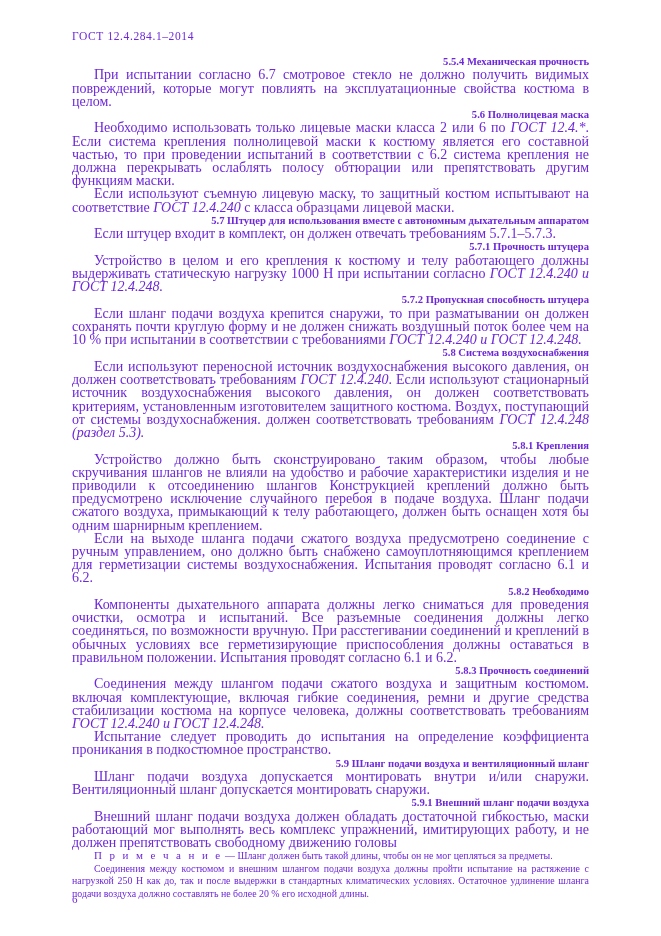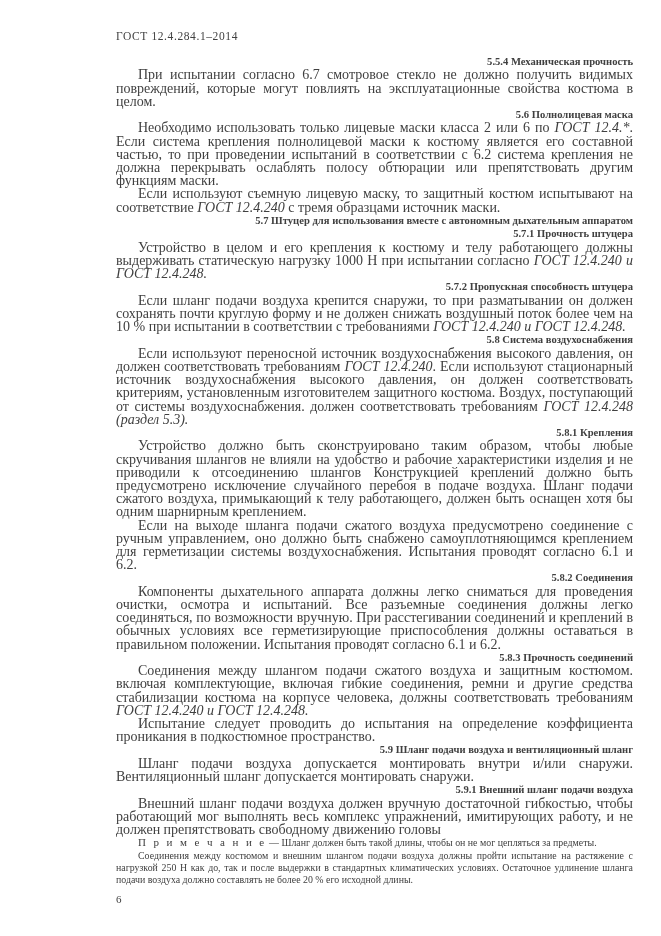--- a/index.html
+++ b/index.html
@@ -6,23 +6,22 @@
     margin: 0;
     padding: 0;
     background: #ffffff;
   }
   .page {
     position: relative;
     width: 606px;
     height: 936px;
     background: #ffffff;
     font-family: "Liberation Serif", serif;
-    color: #404040;
+    color: #6d28d9;
     box-sizing: border-box;
-    margin-left: 44px;
   }
   .header {
     position: absolute;
     top: 30px;
     left: 72px;
     font-family: "Liberation Serif", serif;
     font-size: 11.5px;
     letter-spacing: 0.6px;
     font-weight: normal;
   }
@@ -72,39 +71,40 @@
 
 <div class="page">
 
   <div class="header">ГОСТ 12.4.284.1–2014</div>
 
   <div class="content">
       <h3>5.5.4 Механическая прочность</h3>
       <p>При испытании согласно 6.7 смотровое стекло не должно получить видимых повреждений, которые могут повлиять на эксплуатационные свойства костюма в целом.</p>
       <h3>5.6 Полнолицевая маска</h3>
       <p><span>Необходимо использовать только лицевые маски класса 2 или 6 по </span><span class="italic">ГОСТ 12.4.*</span><span>. Если система крепления полнолицевой маски к костюму является его составной частью, то при проведении испытаний в соответствии с 6.2 система крепления не должна перекрывать ослаблять полосу обтюрации или препятствовать другим функциям маски.</span></p>
-      <p><span>Если используют съемную лицевую маску, то защитный костюм испытывают на соответствие </span><span class="italic">ГОСТ 12.4.240</span><span> с тремя образцами источник маски.</span></p>
+      <p><span>Если используют съемную лицевую маску, то защитный костюм испытывают на соответствие </span><span class="italic">ГОСТ 12.4.240</span><span> с класса образцами лицевой маски.</span></p>
       <h3>5.7 Штуцер для использования вместе с автономным дыхательным аппаратом</h3>
+      <p>Если штуцер входит в комплект, он должен отвечать требованиям 5.7.1–5.7.3.</p>
       <h3>5.7.1 Прочность штуцера</h3>
       <p><span>Устройство в целом и его крепления к костюму и телу работающего должны выдерживать статическую нагрузку 1000 Н при испытании согласно </span><span class="italic">ГОСТ 12.4.240 и ГОСТ  12.4.248.</span></p>
       <h3>5.7.2 Пропускная способность штуцера</h3>
       <p><span>Если шланг подачи воздуха крепится снаружи, то при разматывании он должен сохранять почти круглую форму и не должен снижать воздушный поток более чем на 10 % при испытании в соответствии с требованиями </span><span class="italic">ГОСТ 12.4.240 и ГОСТ 12.4.248.</span></p>
       <h3>5.8 Система воздухоснабжения</h3>
       <p><span>Если используют переносной источник воздухоснабжения высокого давления, он должен соответствовать требованиям </span><span class="italic">ГОСТ 12.4.240</span><span>. Если используют стационарный источник воздухоснабжения высокого давления, он должен соответствовать критериям, установленным изготовителем защитного костюма. Воздух, поступающий от системы воздухоснабжения. должен соответствовать требованиям </span><span class="italic">ГОСТ 12.4.248 (раздел 5.3).</span></p>
       <h3>5.8.1 Крепления</h3>
       <p>Устройство должно быть сконструировано таким образом, чтобы любые скручивания шлангов не влияли на удобство и рабочие характеристики изделия и не приводили к отсоединению шлангов Конструкцией креплений должно быть предусмотрено исключение случайного перебоя в подаче воздуха. Шланг подачи сжатого воздуха, примыкающий к телу работающего, должен быть оснащен хотя бы одним шарнирным креплением.</p>
       <p>Если на выходе шланга подачи сжатого воздуха предусмотрено соединение с ручным управлением, оно должно быть снабжено самоуплотняющимся креплением для герметизации системы воздухоснабжения. Испытания проводят согласно 6.1 и 6.2.</p>
-      <h3>5.8.2 Соединения</h3>
+      <h3>5.8.2 Необходимо</h3>
       <p>Компоненты дыхательного аппарата должны легко сниматься для проведения очистки, осмотра и испытаний. Все разъемные соединения должны легко соединяться, по возможности вручную. При расстегивании соединений и креплений в обычных условиях все герметизирующие приспособления должны оставаться в правильном положении. Испытания проводят согласно 6.1 и 6.2.</p>
       <h3>5.8.3 Прочность соединений</h3>
       <p><span>Соединения между шлангом подачи сжатого воздуха и защитным костюмом. включая комплектующие, включая гибкие соединения, ремни и другие средства стабилизации костюма на корпусе человека, должны соответствовать требованиям </span><span class="italic">ГОСТ 12.4.240 и ГОСТ  12.4.248.</span></p>
       <p>Испытание следует проводить до испытания на определение коэффициента проникания в подкостюмное пространство.</p>
       <h3>5.9 Шланг подачи воздуха и вентиляционный шланг</h3>
       <p>Шланг подачи воздуха допускается монтировать внутри и/или снаружи. Вентиляционный шланг допускается монтировать снаружи.</p>
       <h3>5.9.1 Внешний шланг подачи воздуха</h3>
-      <p>Внешний шланг подачи воздуха должен вручную достаточной гибкостью, чтобы работающий мог выполнять весь комплекс упражнений, имитирующих работу, и не должен препятствовать свободному движению головы</p>
+      <p>Внешний шланг подачи воздуха должен обладать достаточной гибкостью, маски работающий мог выполнять весь комплекс упражнений, имитирующих работу, и не должен препятствовать свободному движению головы</p>
       <p class="note-body" style="text-indent: 22px;"><span class="note-title">П р и м е ч а н и е</span><span> — Шланг должен быть такой длины, чтобы он не мог цепляться за предметы.</span></p>
       <p class="note-body">Соединения между костюмом и внешним шлангом подачи воздуха должны пройти испытание на растяжение с нагрузкой 250 Н как до, так и после выдержки в стандартных климатических условиях. Остаточное удлинение шланга подачи воздуха должно составлять не более 20 % его исходной длины.</p>
     </div>
 
   <div class="pagenum">6</div>
 
 </div>
 
 </body></html>

